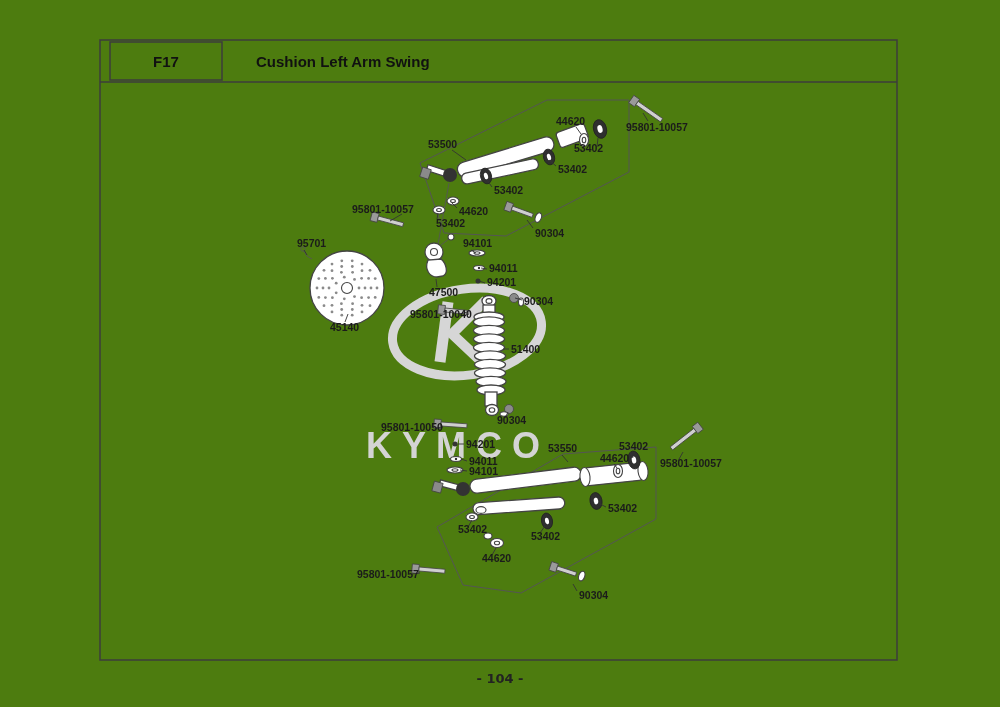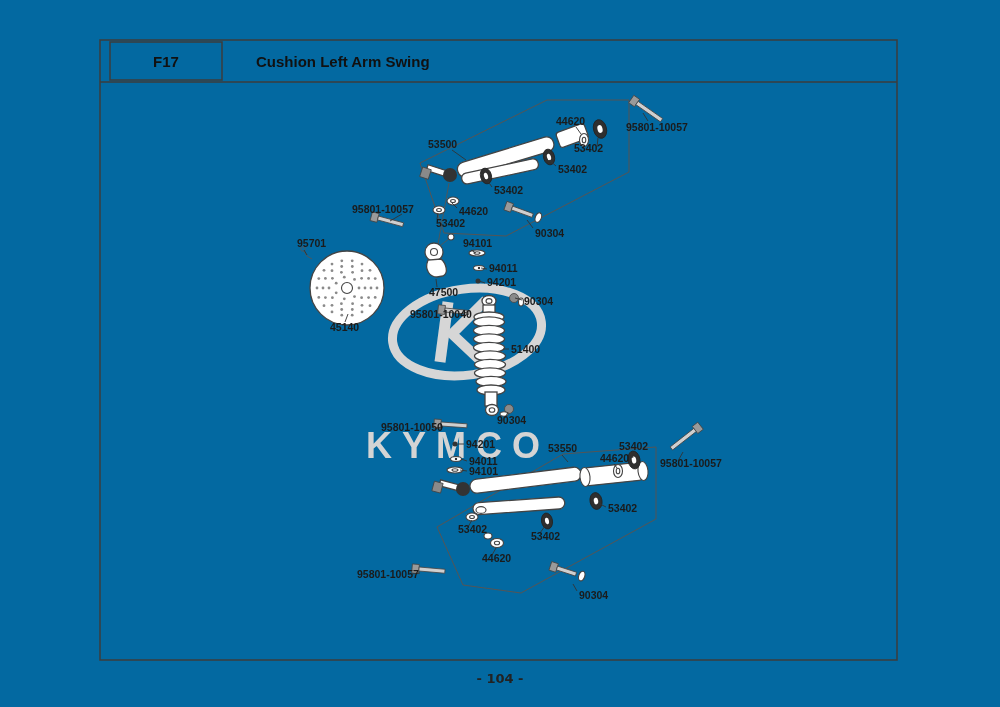--- a/index.html
+++ b/index.html
@@ -1,16 +1,16 @@
 <!DOCTYPE html>
 <html><head>
 <meta charset="utf-8">
 <style>
   html,body{margin:0;padding:0;background:#fff;}
-  #page{position:relative;width:1000px;height:707px;background:#0369a1;font-family:"Liberation Sans",sans-serif;}
+  #page{position:relative;width:1000px;height:707px;background:#4d7c0f;font-family:"Liberation Sans",sans-serif;}
   svg{display:block}
   .outline{fill:none;stroke:#555;stroke-width:1;}
   .frame{fill:none;stroke:#3c3c3c;stroke-width:1.5;}
   .tube{fill:#fff;stroke:#444;stroke-width:1.3;}
   .washer{fill:#fff;stroke:#444;stroke-width:1.1;}
   .bush{fill:#2f2f2f;stroke:#222;stroke-width:.8;}
   .bushin{fill:#fff;stroke:none;}
   .bolt-head{fill:#9a9a9a;stroke:#444;stroke-width:.8;}
   .bolt-shaft{fill:#cfcfcf;stroke:#444;stroke-width:.8;}
   .nut{fill:#8a8a8a;stroke:#444;stroke-width:.8;}

